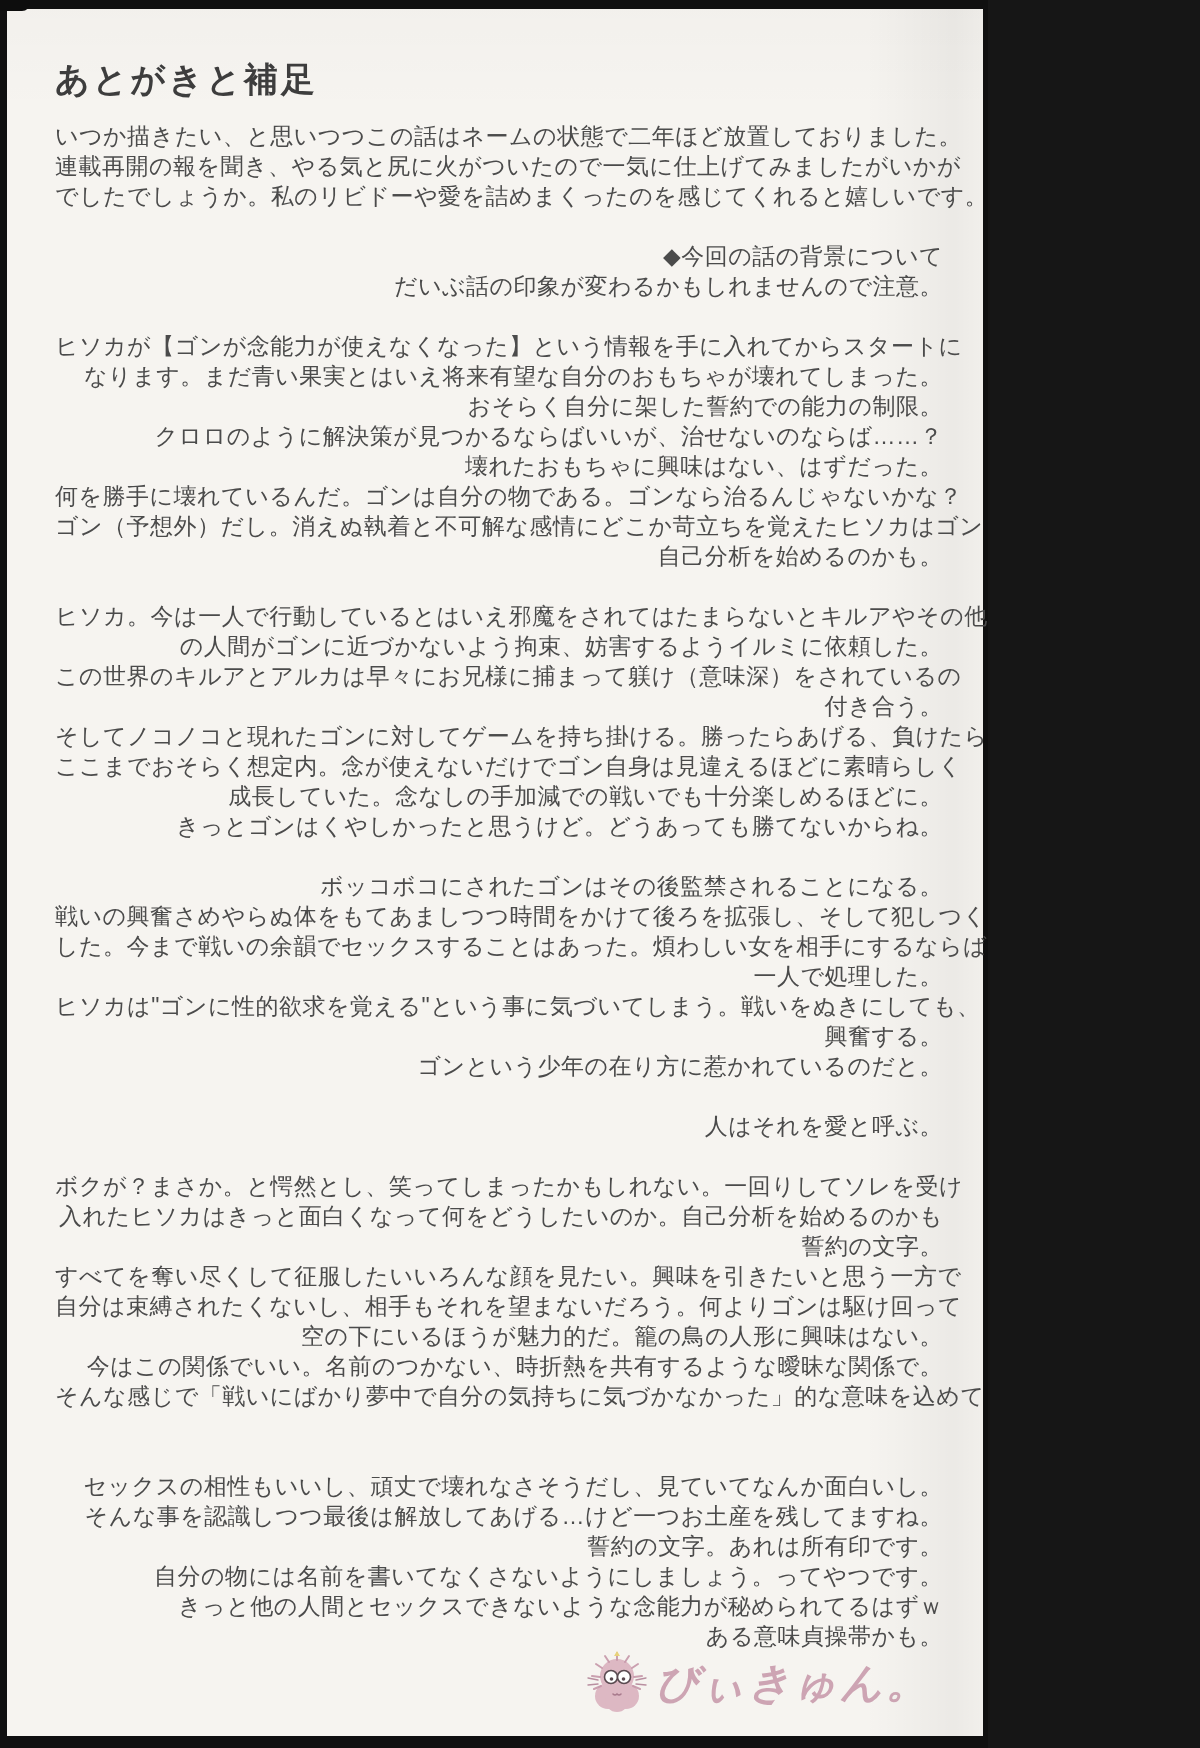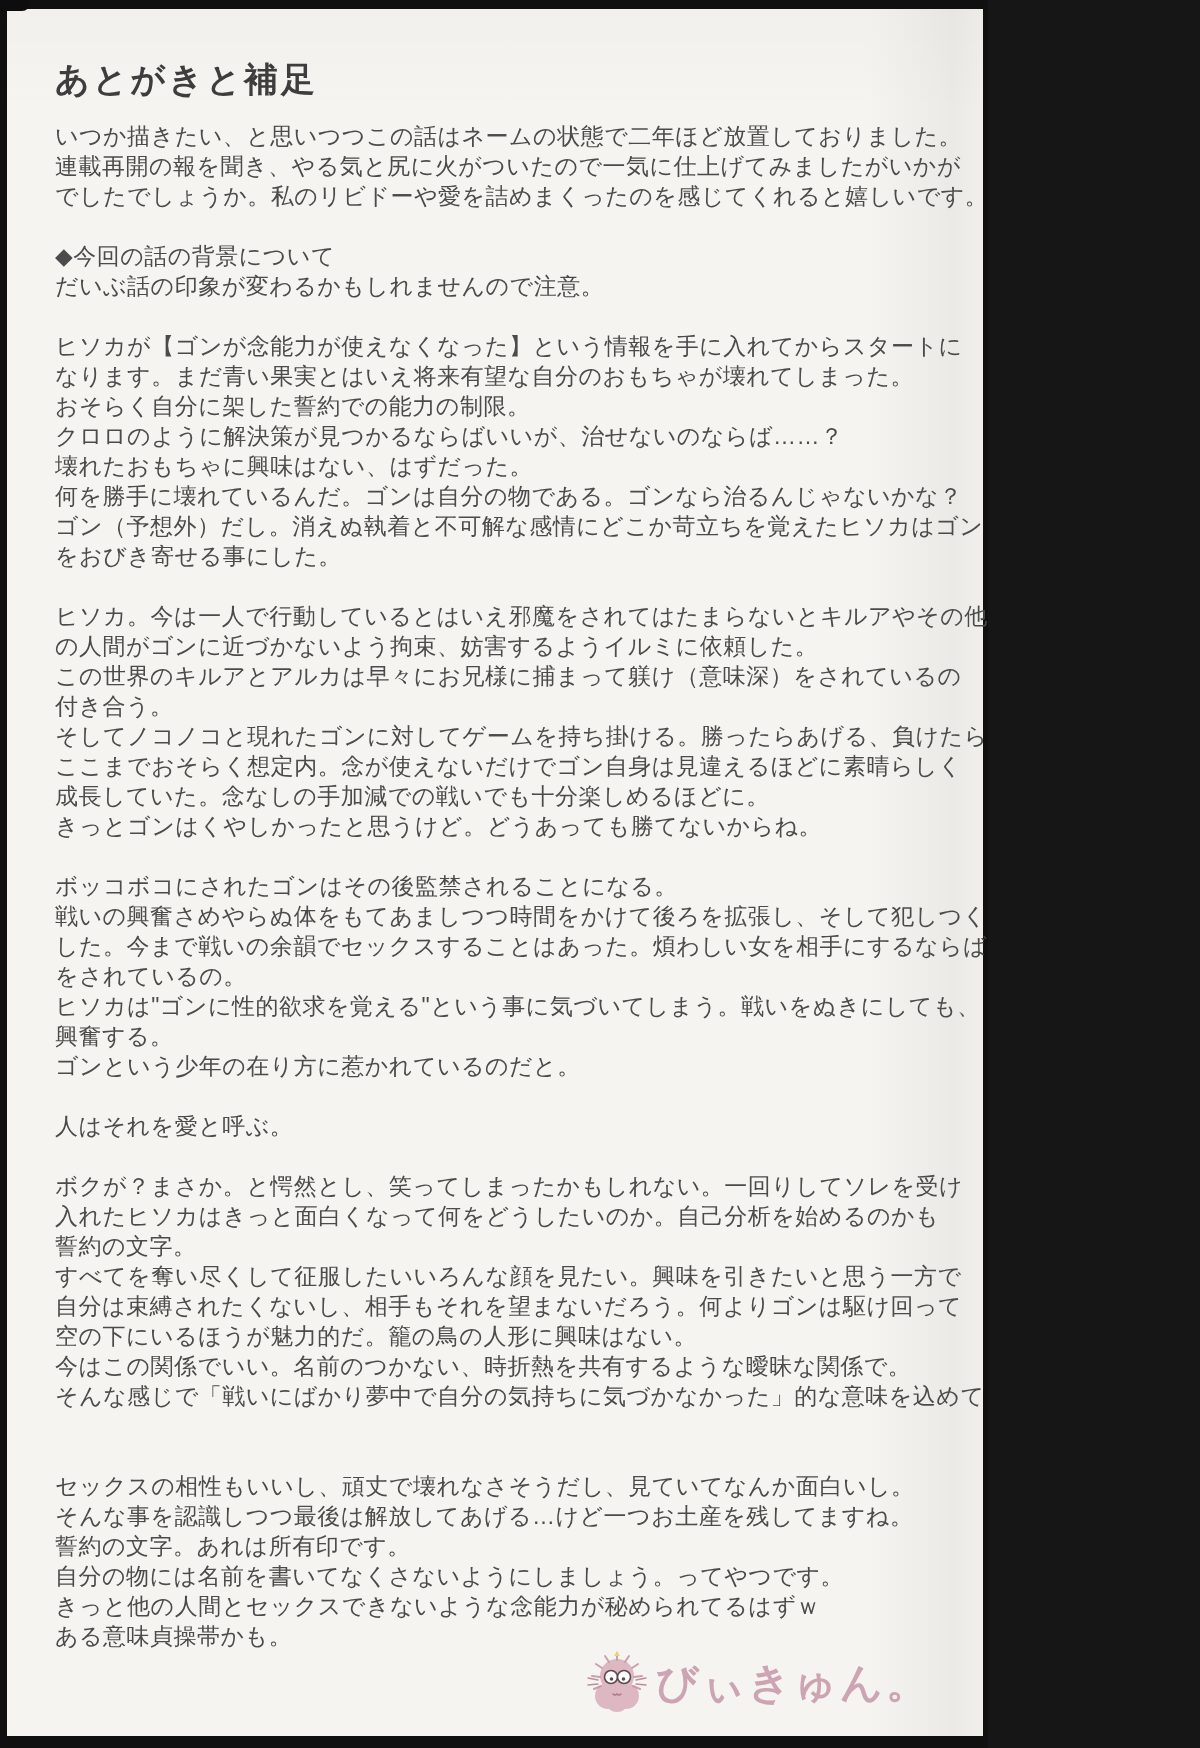--- a/index.html
+++ b/index.html
@@ -46,29 +46,31 @@
   .para.extra-gap {
     margin-top: 60px;
   }
   .line {
     display: block;
     white-space: pre;
     font-size: 23px;
     line-height: 30px;
     letter-spacing: 0.5px;
     color: #4b4b4b;
+    text-align: right;
   }
   
   #logo {
     position: absolute;
     right: 52px;
     bottom: 20px;
     display: flex;
     align-items: center;
     gap: 8px;
+    font-style: italic;
   }
   #logo .logo-text {
     font-size: 42px;
     font-weight: bold;
     letter-spacing: 3px;
     color: #c697a9;
     opacity: 0.85;
   }
   .mascot {
     width: 62px;
@@ -95,37 +97,37 @@
           <span class="line">だいぶ話の印象が変わるかもしれませんので注意。</span>
         </p>
         <p class="para">
           <span class="line">ヒソカが【ゴンが念能力が使えなくなった】という情報を手に入れてからスタートに</span>
           <span class="line">なります。まだ青い果実とはいえ将来有望な自分のおもちゃが壊れてしまった。</span>
           <span class="line">おそらく自分に架した誓約での能力の制限。</span>
           <span class="line">クロロのように解決策が見つかるならばいいが、治せないのならば……？</span>
           <span class="line">壊れたおもちゃに興味はない、はずだった。</span>
           <span class="line">何を勝手に壊れているんだ。ゴンは自分の物である。ゴンなら治るんじゃないかな？</span>
           <span class="line">ゴン（予想外）だし。消えぬ執着と不可解な感情にどこか苛立ちを覚えたヒソカはゴン</span>
-          <span class="line">をおびき寄せる事にした。</span>
+          <span class="line">自己分析を始めるのかも。</span>
         </p>
         <p class="para">
           <span class="line">ヒソカ。今は一人で行動しているとはいえ邪魔をされてはたまらないとキルアやその他</span>
           <span class="line">の人間がゴンに近づかないよう拘束、妨害するようイルミに依頼した。</span>
           <span class="line">この世界のキルアとアルカは早々にお兄様に捕まって躾け（意味深）をされているの</span>
           <span class="line">付き合う。</span>
           <span class="line">そしてノコノコと現れたゴンに対してゲームを持ち掛ける。勝ったらあげる、負けたら</span>
           <span class="line">ここまでおそらく想定内。念が使えないだけでゴン自身は見違えるほどに素晴らしく</span>
           <span class="line">成長していた。念なしの手加減での戦いでも十分楽しめるほどに。</span>
           <span class="line">きっとゴンはくやしかったと思うけど。どうあっても勝てないからね。</span>
         </p>
         <p class="para">
           <span class="line">ボッコボコにされたゴンはその後監禁されることになる。</span>
           <span class="line">戦いの興奮さめやらぬ体をもてあましつつ時間をかけて後ろを拡張し、そして犯しつく</span>
           <span class="line">した。今まで戦いの余韻でセックスすることはあった。煩わしい女を相手にするならば</span>
-          <span class="line">をされているの。</span>
+          <span class="line">一人で処理した。</span>
           <span class="line">ヒソカは"ゴンに性的欲求を覚える"という事に気づいてしまう。戦いをぬきにしても、</span>
           <span class="line">興奮する。</span>
           <span class="line">ゴンという少年の在り方に惹かれているのだと。</span>
         </p>
         <p class="para">
           <span class="line">人はそれを愛と呼ぶ。</span>
         </p>
         <p class="para">
           <span class="line">ボクが？まさか。と愕然とし、笑ってしまったかもしれない。一回りしてソレを受け</span>
           <span class="line">入れたヒソカはきっと面白くなって何をどうしたいのか。自己分析を始めるのかも</span>

